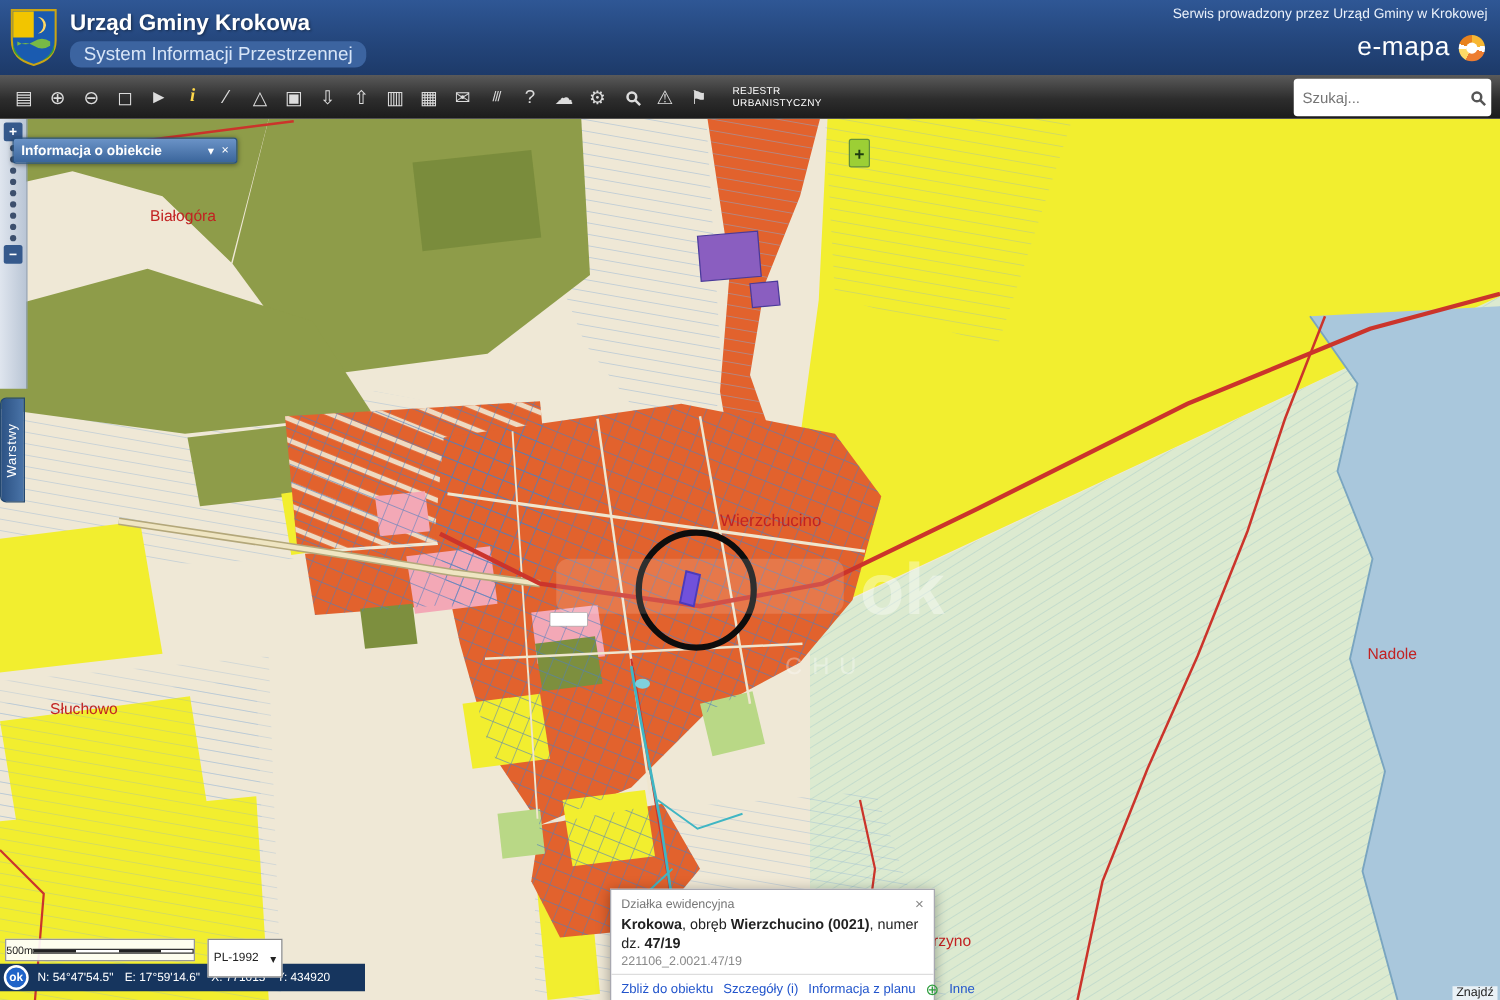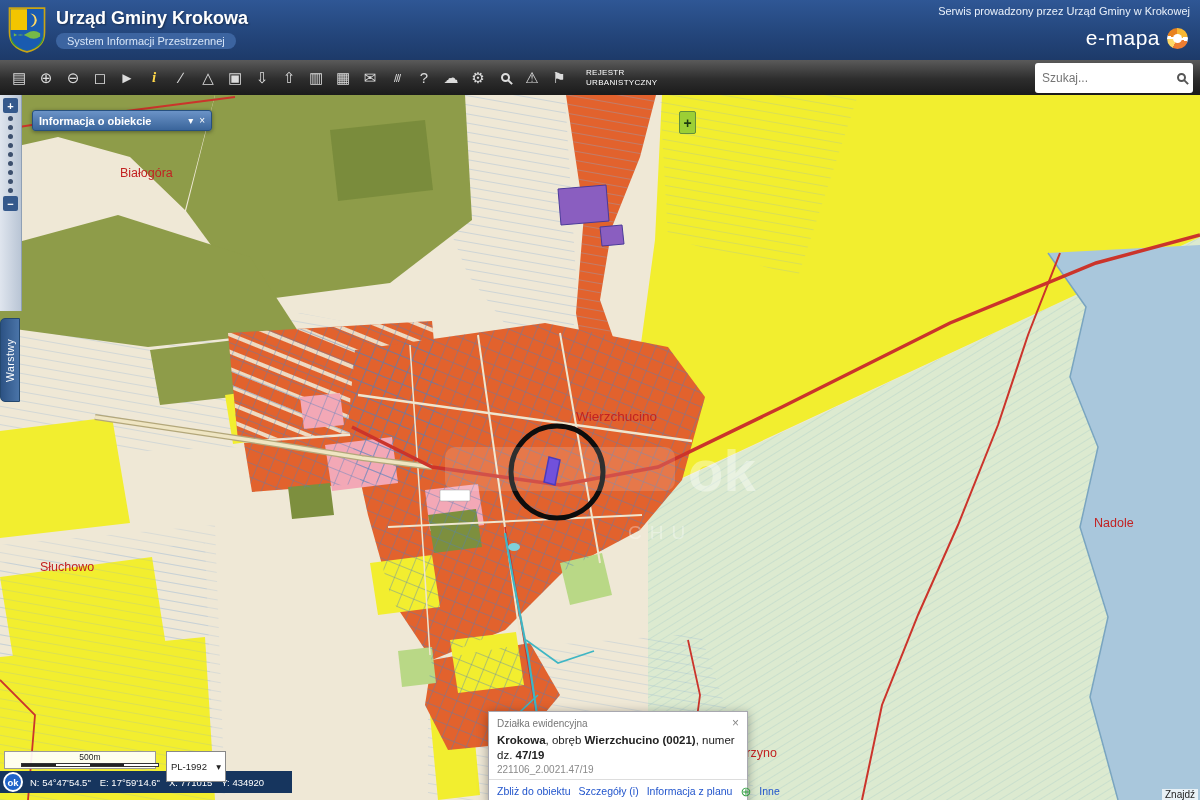--- a/index.html
+++ b/index.html
@@ -7,21 +7,21 @@
     font-family:"Liberation Sans", sans-serif; background:#fff; }
   #app { position:relative; width:1200px; height:800px; }
 
   
   .header { position:absolute; top:0; left:0; width:1200px; height:60px;
     background:linear-gradient(180deg,#2f5795 0%,#24467c 55%,#1d3a69 100%);
     color:#fff; z-index:30; }
   .crest { position:absolute; left:8px; top:7px; width:38px; height:46px; }
   .h-title { position:absolute; left:56px; top:8px; font-size:18px; font-weight:bold;
     text-shadow:1px 1px 2px rgba(0,0,0,.4); }
-  .h-sub { position:absolute; left:56px; top:33px; font-size:11px; color:#d8e6f8;
+  .h-sub { position:absolute; left:56px; top:33px; font-size:15px; color:#d8e6f8;
     background:#3c64a0; border-radius:9px; padding:2px 11px; }
   .h-note { position:absolute; right:10px; top:5px; font-size:11px; color:#eaf1fb; }
   .h-brand { position:absolute; right:12px; top:26px; display:flex; align-items:center; gap:7px; }
   .h-brand .txt { font-size:21px; color:#fff; letter-spacing:.5px; }
   .logo { width:21px; height:21px; border-radius:50%; position:relative;
     background:conic-gradient(#f7b733 0 22%, #ffffff 22% 30%, #ed7d31 30% 58%,
       #ffd966 58% 74%, #ffffff 74% 80%, #e8821e 80% 100%); }
   .logo::after { content:""; position:absolute; left:6px; top:6px; width:9px; height:9px;
     border-radius:50%; background:#fff; }
 
@@ -60,32 +60,32 @@
   .warstwy-tab { position:absolute; left:0; top:223px; width:20px; height:84px;
     background:linear-gradient(90deg,#4a74a8,#2c5284); color:#fff; border-radius:0 5px 5px 0;
     writing-mode:vertical-rl; transform:rotate(180deg); font-size:10.5px; letter-spacing:.5px;
     display:flex; align-items:center; justify-content:center; cursor:pointer; z-index:20;
     border:1px solid #24486f; }
 
   
   .info-panel { position:absolute; left:10px; top:15px; width:180px; height:21px;
     background:linear-gradient(180deg,#6b93c7,#3a659b); border:1px solid #27507e;
     border-radius:3px; display:flex; align-items:center; padding:0 6px; gap:6px;
-    color:#fff; z-index:20; box-shadow:0 1px 4px rgba(0,0,0,.4);margin-left:22px; }
+    color:#fff; z-index:20; box-shadow:0 1px 4px rgba(0,0,0,.4); }
   .info-panel .lbl { flex:1; font-size:11px; font-weight:bold; }
   .info-panel .ic { font-size:10px; cursor:pointer; }
 
   .plus-btn { position:absolute; left:679px; top:16px; width:17px; height:23px;
     background:#9ccf35; border:1px solid #63903a; color:#1c3b10; font-size:14px; font-weight:bold;
     display:flex; align-items:center; justify-content:center; border-radius:2px; z-index:15; cursor:pointer; }
 
   
   .scalebar { position:absolute; left:4px; top:656px; width:152px; height:18px;
-    background:rgba(255,255,255,.92); border:1px solid #999; display:flex; flex-direction:column;
-    align-items:center; justify-content:center; z-index:20;padding-left:20px; }
+    background:rgba(255,255,255,.92); border:1px solid #999; display:flex; flex-direction:row;
+    align-items:center; justify-content:center; z-index:20; }
   .scalebar .t { font-size:8.5px; color:#222; line-height:1; }
   .scalebar .bar { width:138px; height:4px; border:1px solid #333; margin-top:1px;
     background:repeating-linear-gradient(90deg,#222 0 34px,#fff 34px 68px); }
   .crs { position:absolute; left:166px; top:656px; width:60px; height:31px; background:#fff;
     border:1px solid #888; display:flex; align-items:center; justify-content:space-between;
     padding:0 4px; font-size:9.5px; color:#222; z-index:20; cursor:pointer; }
   .coordbar { position:absolute; left:0; top:676px; width:292px; height:22px; background:#16355e;
     color:#fff; font-size:9.5px; display:flex; align-items:center; gap:9px; padding-left:30px;
     z-index:19; white-space:nowrap; }
   .ok-badge { position:absolute; left:3px; top:677px; width:20px; height:20px; border-radius:50%;

